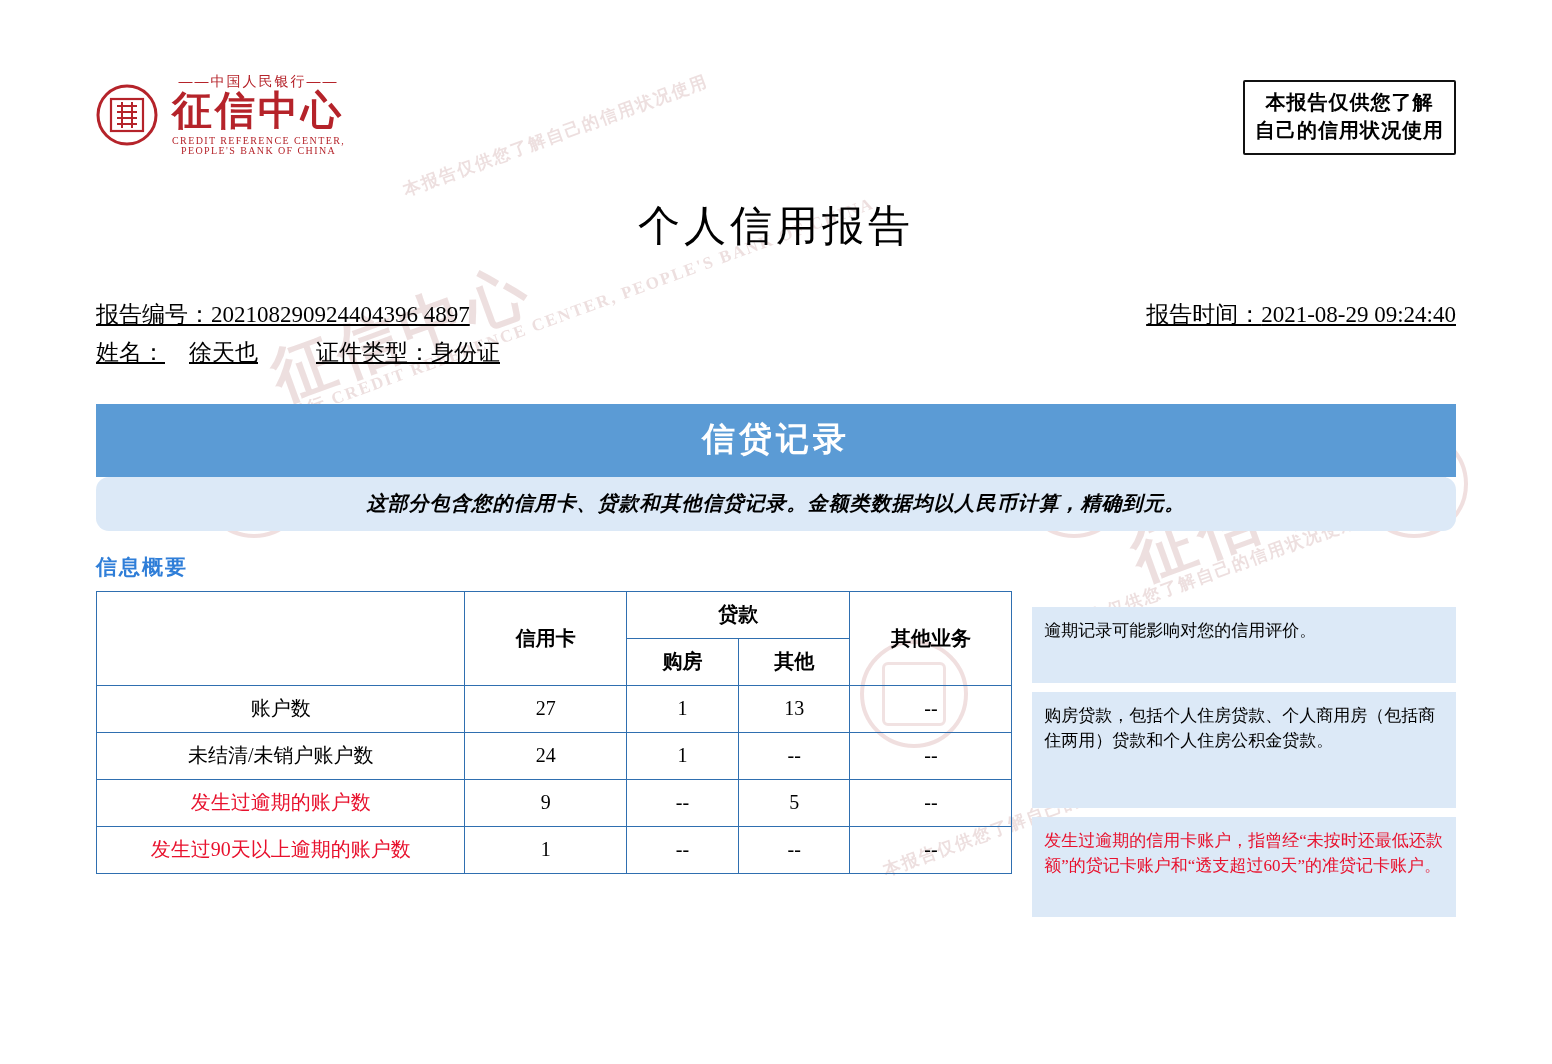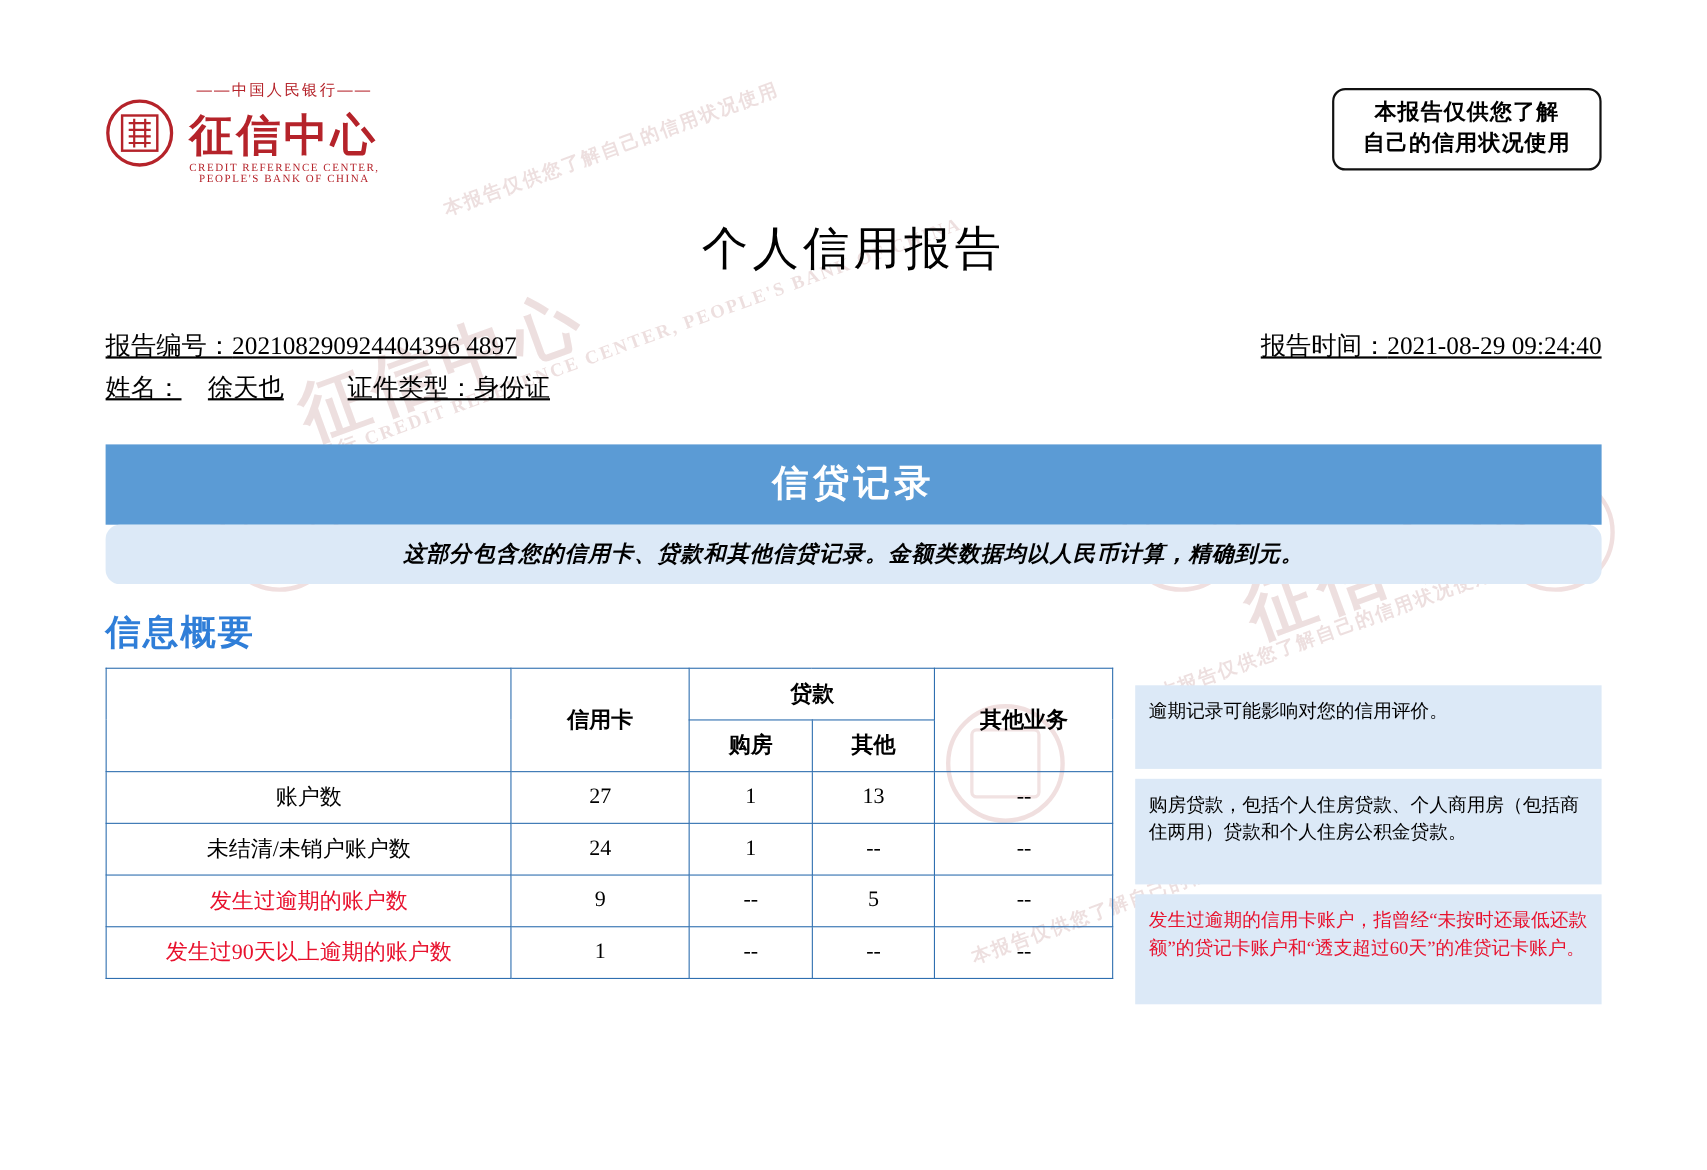--- a/index.html
+++ b/index.html
@@ -83,21 +83,21 @@
     flex: none;
   }
   .logo-text {
     line-height: 1;
   }
   .logo-top-line {
     font-size: 14px;
     color: #b5232a;
     letter-spacing: 2px;
     text-align: center;
-    margin-bottom: 14px;
+    margin-bottom: 2px;
     font-family: "Liberation Sans", sans-serif;
   }
   .logo-main {
     font-size: 40px;
     font-weight: bold;
     color: #b5232a;
     letter-spacing: 3px;
     line-height: 1.05;
     font-family: "Liberation Serif", serif;
   }
@@ -105,22 +105,22 @@
     font-size: 10px;
     color: #b5232a;
     letter-spacing: 1.4px;
     text-align: center;
     font-family: Liberation Serif, serif;
   }
   .logo-en1 { margin-top: 4px; }
 
   .notice-box {
     border: 2px solid #111;
-    border-radius: 12px;
-    padding: 7px 26px 9px;
+    border-radius: 2px;
+    padding: 7px 10px 9px;
     text-align: center;
     line-height: 1.38;
     font-size: 20px;
     font-weight: bold;
     letter-spacing: 1px;
     font-family: "Liberation Serif", serif;
     margin-top: 6px;
   }
 
   .doc-title {
@@ -168,21 +168,21 @@
     font-size: 20px;
     font-weight: bold;
     font-style: italic;
     letter-spacing: 1px;
     padding: 13px 0 14px;
     border-radius: 13px;
   }
 
   .sub-title {
     color: #2f7ed8;
-    font-size: 32px;
+    font-size: 21px;
     font-weight: bold;
     letter-spacing: 2px;
     margin: 22px 0 10px;
   }
 
   
   .summary-area {
     display: flex;
     align-items: flex-start;
     gap: 20px;
@@ -219,21 +219,21 @@
   }
   .note {
     background: #dce9f7;
     font-size: 17px;
     line-height: 1.5;
     padding: 11px 12px;
     box-sizing: border-box;
     font-family: "Liberation Serif", serif;
   }
   .note.n1 { height: 76px; }
-  .note.n2 { height: 96px; }
+  .note.n2 { height: 116px; }
   .note.n3 { height: 100px; color: #e8112d; }
 </style>
 </head>
 <body>
 
 <div class="watermark-layer">
   <div class="wm wm-big" style="left:260px; top:340px; transform: rotate(-20deg);">征信中心</div>
   <div class="wm wm-big" style="left:1120px; top:520px; transform: rotate(-20deg);">征信中心</div>
   <div class="wm wm-small" style="left:215px; top:430px; transform: rotate(-20deg);">中国人民银行 CREDIT REFERENCE CENTER, PEOPLE'S BANK OF CHINA</div>
   <div class="wm wm-small" style="left:400px; top:180px; transform: rotate(-20deg);">本报告仅供您了解自己的信用状况使用</div>

